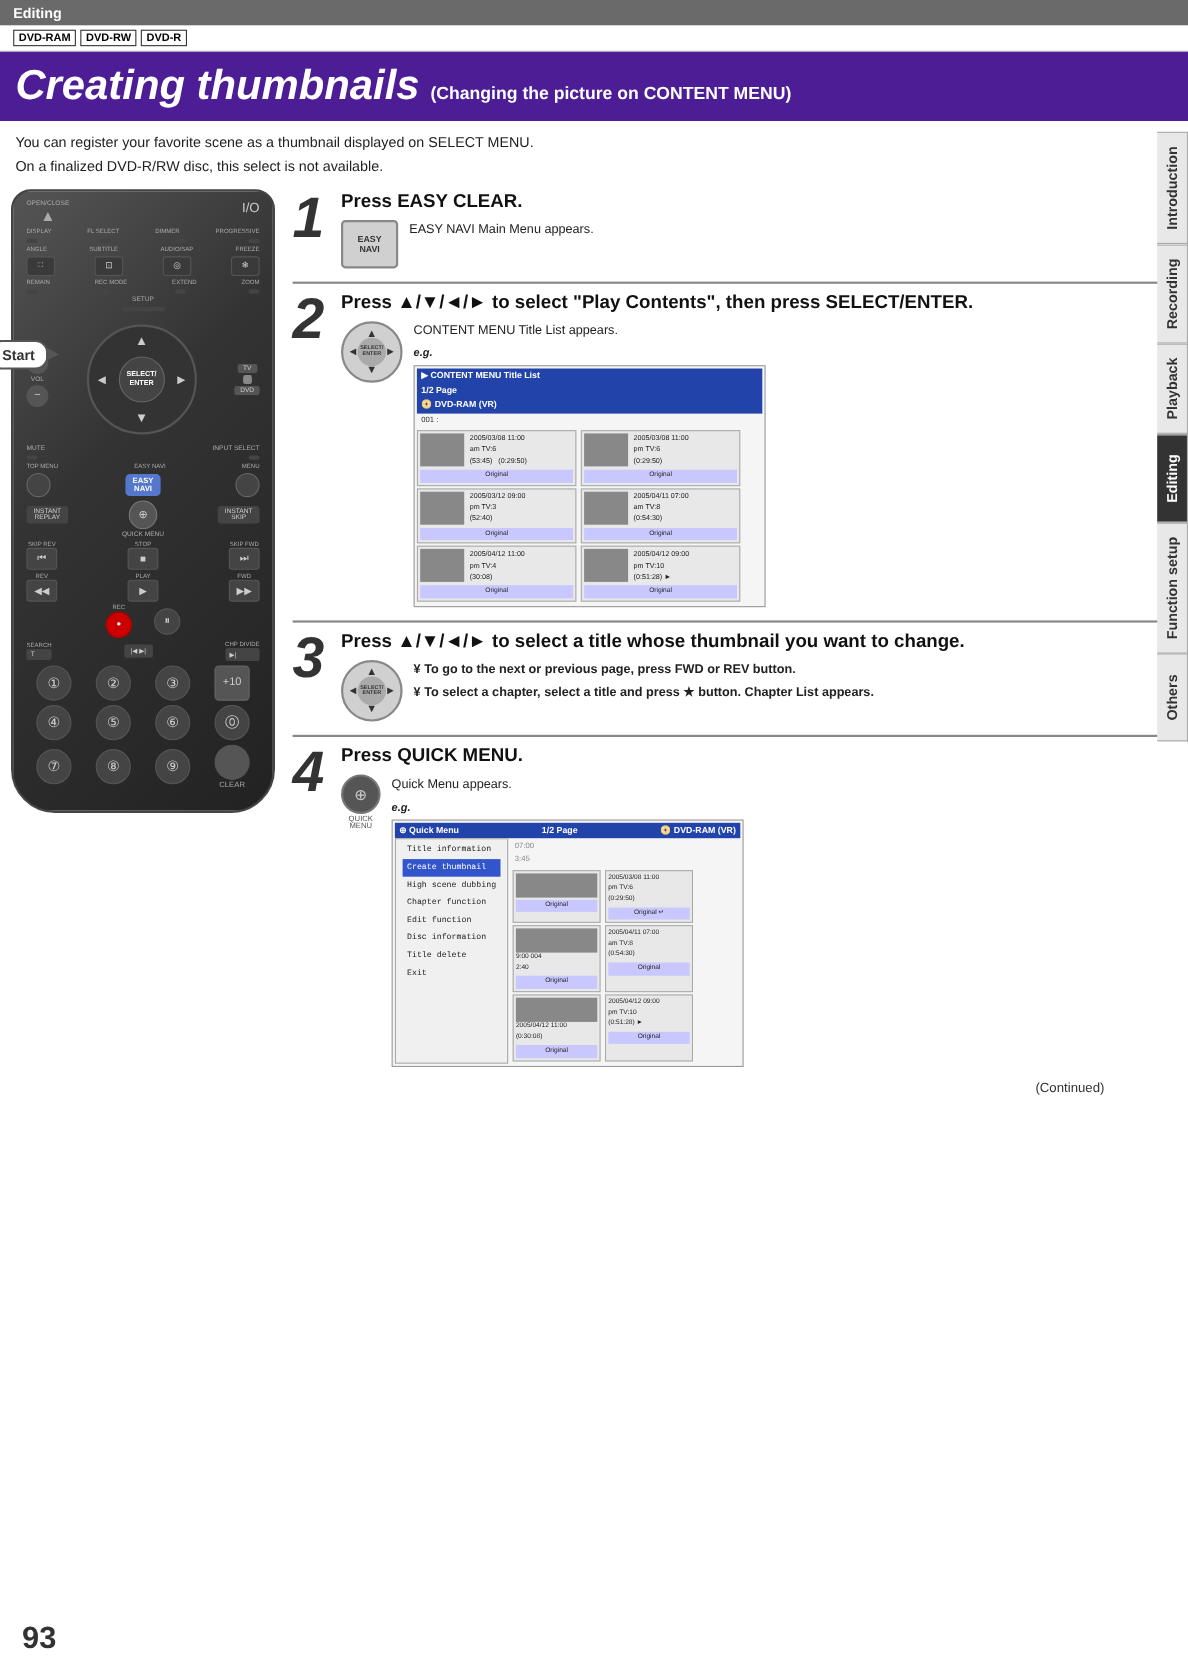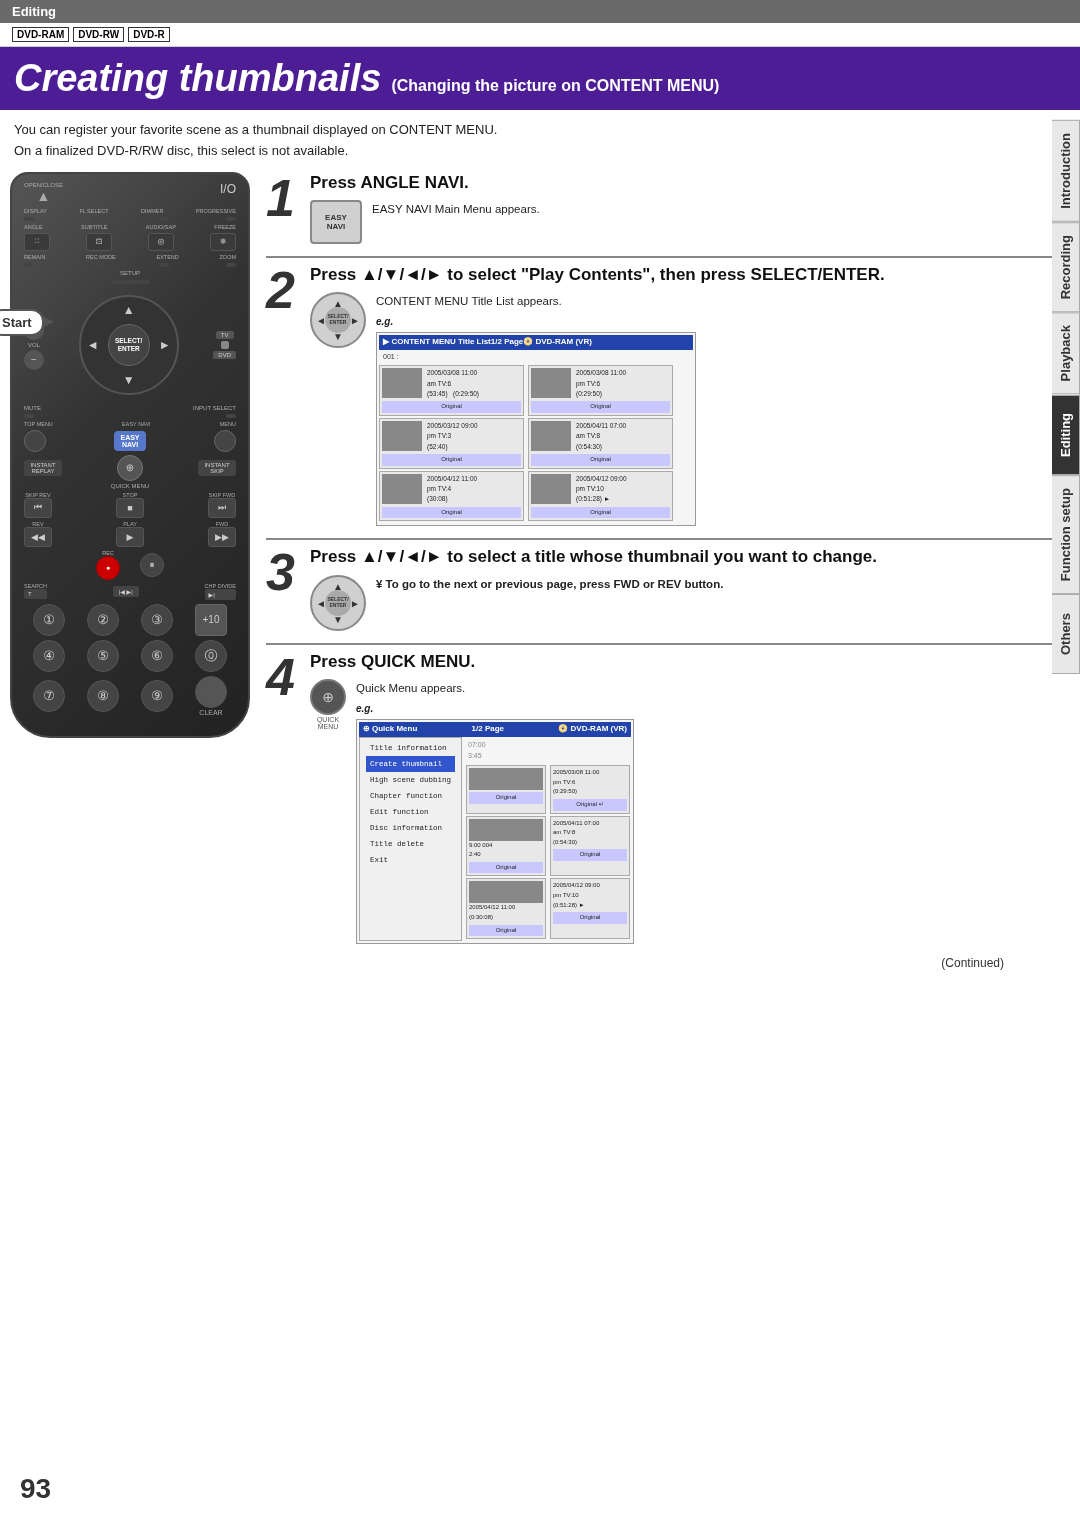--- a/index.html
+++ b/index.html
@@ -327,24 +327,25 @@
       border: 1px solid #999;
       background: #f5f5f5;
       width: 320px;
       font-size: 8px;
       padding: 2px;
     }
     .content-menu-header {
       background: #2244aa;
       color: #fff;
       display: flex;
-      justify-content: flex-start;
+      justify-content: flex-end;
       padding: 1px 4px;
       font-size: 8px;
       font-weight: bold;
+      flex-direction: column;
     }
     .content-menu-row {
       display: flex;
       gap: 4px;
       margin: 2px 0;
     }
     .content-item {
       border: 1px solid #aaa;
       background: #e8e8e8;
       width: 145px;
@@ -364,21 +365,21 @@
       padding: 1px 2px;
       margin-top: 2px;
       text-align: center;
       clear: both;
     }
 
     
     .quick-menu-mock {
       border: 1px solid #999;
       background: #f5f5f5;
-      width: 278px;
+      width: 320px;
       font-size: 8px;
       padding: 2px;
     }
     .quick-menu-header {
       background: #2244aa;
       color: #fff;
       display: flex;
       justify-content: space-between;
       padding: 1px 4px;
       font-size: 8px;
@@ -543,21 +544,21 @@
   <span class="disc-tag">DVD-RW</span>
   <span class="disc-tag">DVD-R</span>
 </div>
 
 <div class="page-title-bar">
   <span class="page-title-main">Creating thumbnails</span>
   <span class="page-title-sub">(Changing the picture on CONTENT MENU)</span>
 </div>
 
 <div class="intro-text">
-  <div>You can register your favorite scene as a thumbnail displayed on CONTENT MENU.</div>
+  <div>You can register your favorite scene as a thumbnail displayed on SELECT MENU.</div>
   <div>On a finalized DVD-R/RW disc, this select is not available.</div>
 </div>
 
 <div class="main-content">
 
   <div class="remote-container">
     <div class="remote">
 
       <div class="remote-top-row">
         <div style="font-size:6px;color:#aaa;text-align:center;">
@@ -744,21 +745,21 @@
       </div>
 
     </div>
   </div>
 
   <div class="steps-area">
 
     <div class="step">
       <div class="step-number">1</div>
       <div class="step-content">
-        <div class="step-title">Press ANGLE NAVI.</div>
+        <div class="step-title">Press EASY CLEAR.</div>
         <div class="step-detail">
           <div class="step-img">
 
             <div style="background:#d0d0d0;border:2px solid #888;border-radius:4px;width:52px;height:44px;display:flex;flex-direction:column;align-items:center;justify-content:center;font-size:7px;color:#333;font-weight:bold;">
               <span style="font-size:8px;font-weight:bold;">EASY</span>
               <span style="font-size:8px;font-weight:bold;">NAVI</span>
             </div>
           </div>
           <div class="step-notes">
             <div>EASY NAVI Main Menu appears.</div>
@@ -860,20 +861,21 @@
             <div style="background:#d0d0d0;border:2px solid #888;border-radius:50%;width:56px;height:56px;display:flex;align-items:center;justify-content:center;font-size:7px;color:#333;font-weight:bold;text-align:center;position:relative;">
               <div style="position:absolute;top:4px;left:50%;transform:translateX(-50%);font-size:10px;">▲</div>
               <div style="position:absolute;bottom:4px;left:50%;transform:translateX(-50%);font-size:10px;">▼</div>
               <div style="position:absolute;left:4px;top:50%;transform:translateY(-50%);font-size:10px;">◄</div>
               <div style="position:absolute;right:4px;top:50%;transform:translateY(-50%);font-size:10px;">►</div>
               <div style="background:#aaa;border-radius:50%;width:26px;height:26px;display:flex;align-items:center;justify-content:center;font-size:5px;text-align:center;line-height:1.1;">SELECT/<br>ENTER</div>
             </div>
           </div>
           <div class="step-notes">
             <div class="note-item">¥ To go to the next or previous page, press FWD or REV button.</div>
+            <div class="note-item">¥ To select a chapter, select a title and press ★ button. Chapter List appears.</div>
           </div>
         </div>
       </div>
     </div>
 
     <div class="divider-line"></div>
 
     <div class="step">
       <div class="step-number">4</div>
       <div class="step-content">

